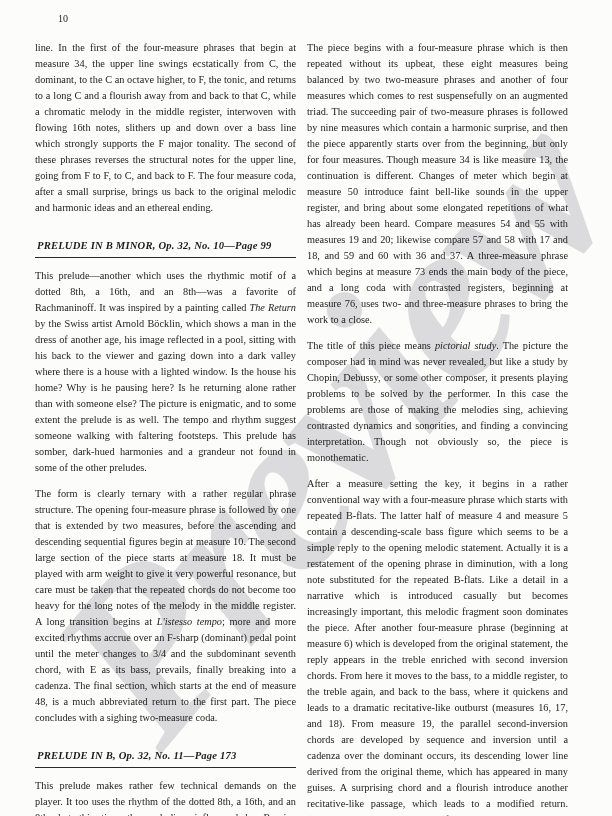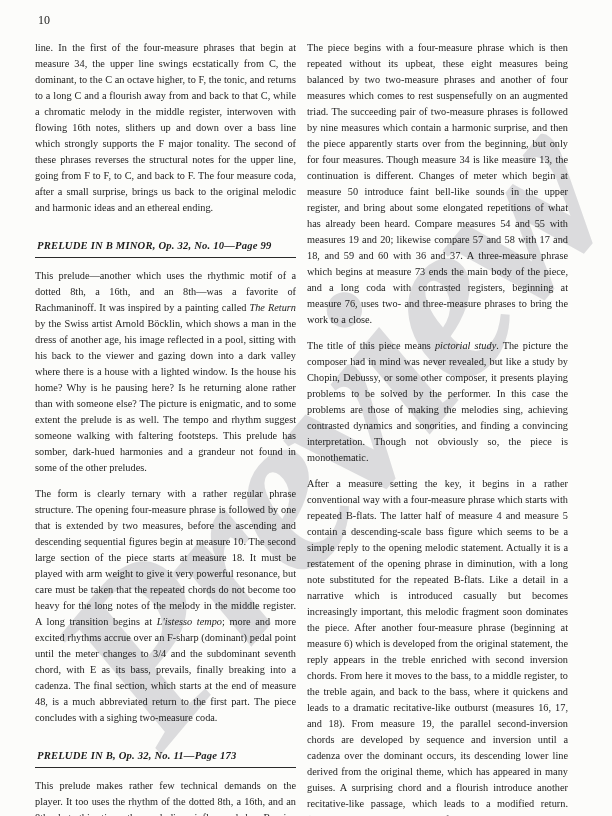--- a/index.html
+++ b/index.html
@@ -8,21 +8,21 @@
     background:#fcfcfa; overflow:hidden;
     font-family:"Liberation Serif", serif; color:#1c1c1c;
   }
   .watermark {
     position:absolute; left:330px; top:430px; z-index:0;
     transform:translate(-50%,-50%) rotate(-50deg);
     font-family:"Liberation Serif", serif; font-style:italic; font-weight:bold;
     font-size:235px; letter-spacing:-8px; color:#dbdbdd;
     white-space:nowrap; user-select:none; pointer-events:none;
   }
-  .pageno { position:absolute; left:38px; top:13px; z-index:1; font-size:12px; }
+  .pageno { position:absolute; left:58px; top:13px; z-index:1; font-size:10px; }
   .col {
     position:absolute; top:40px; width:261px; z-index:1;
     font-size:10.3px; line-height:16px; text-align:justify;
   }
   .col-left  { left:35px; }
   .col-right { left:307px; }
   .para { margin:0 0 10px 0; }
   .heading {
     font-style:italic; font-weight:bold; font-size:10.6px; letter-spacing:0.2px;
     border-bottom:1.2px solid #2a2a2a; padding:0 0 3px 2px; margin:22px 0 10px 0;

